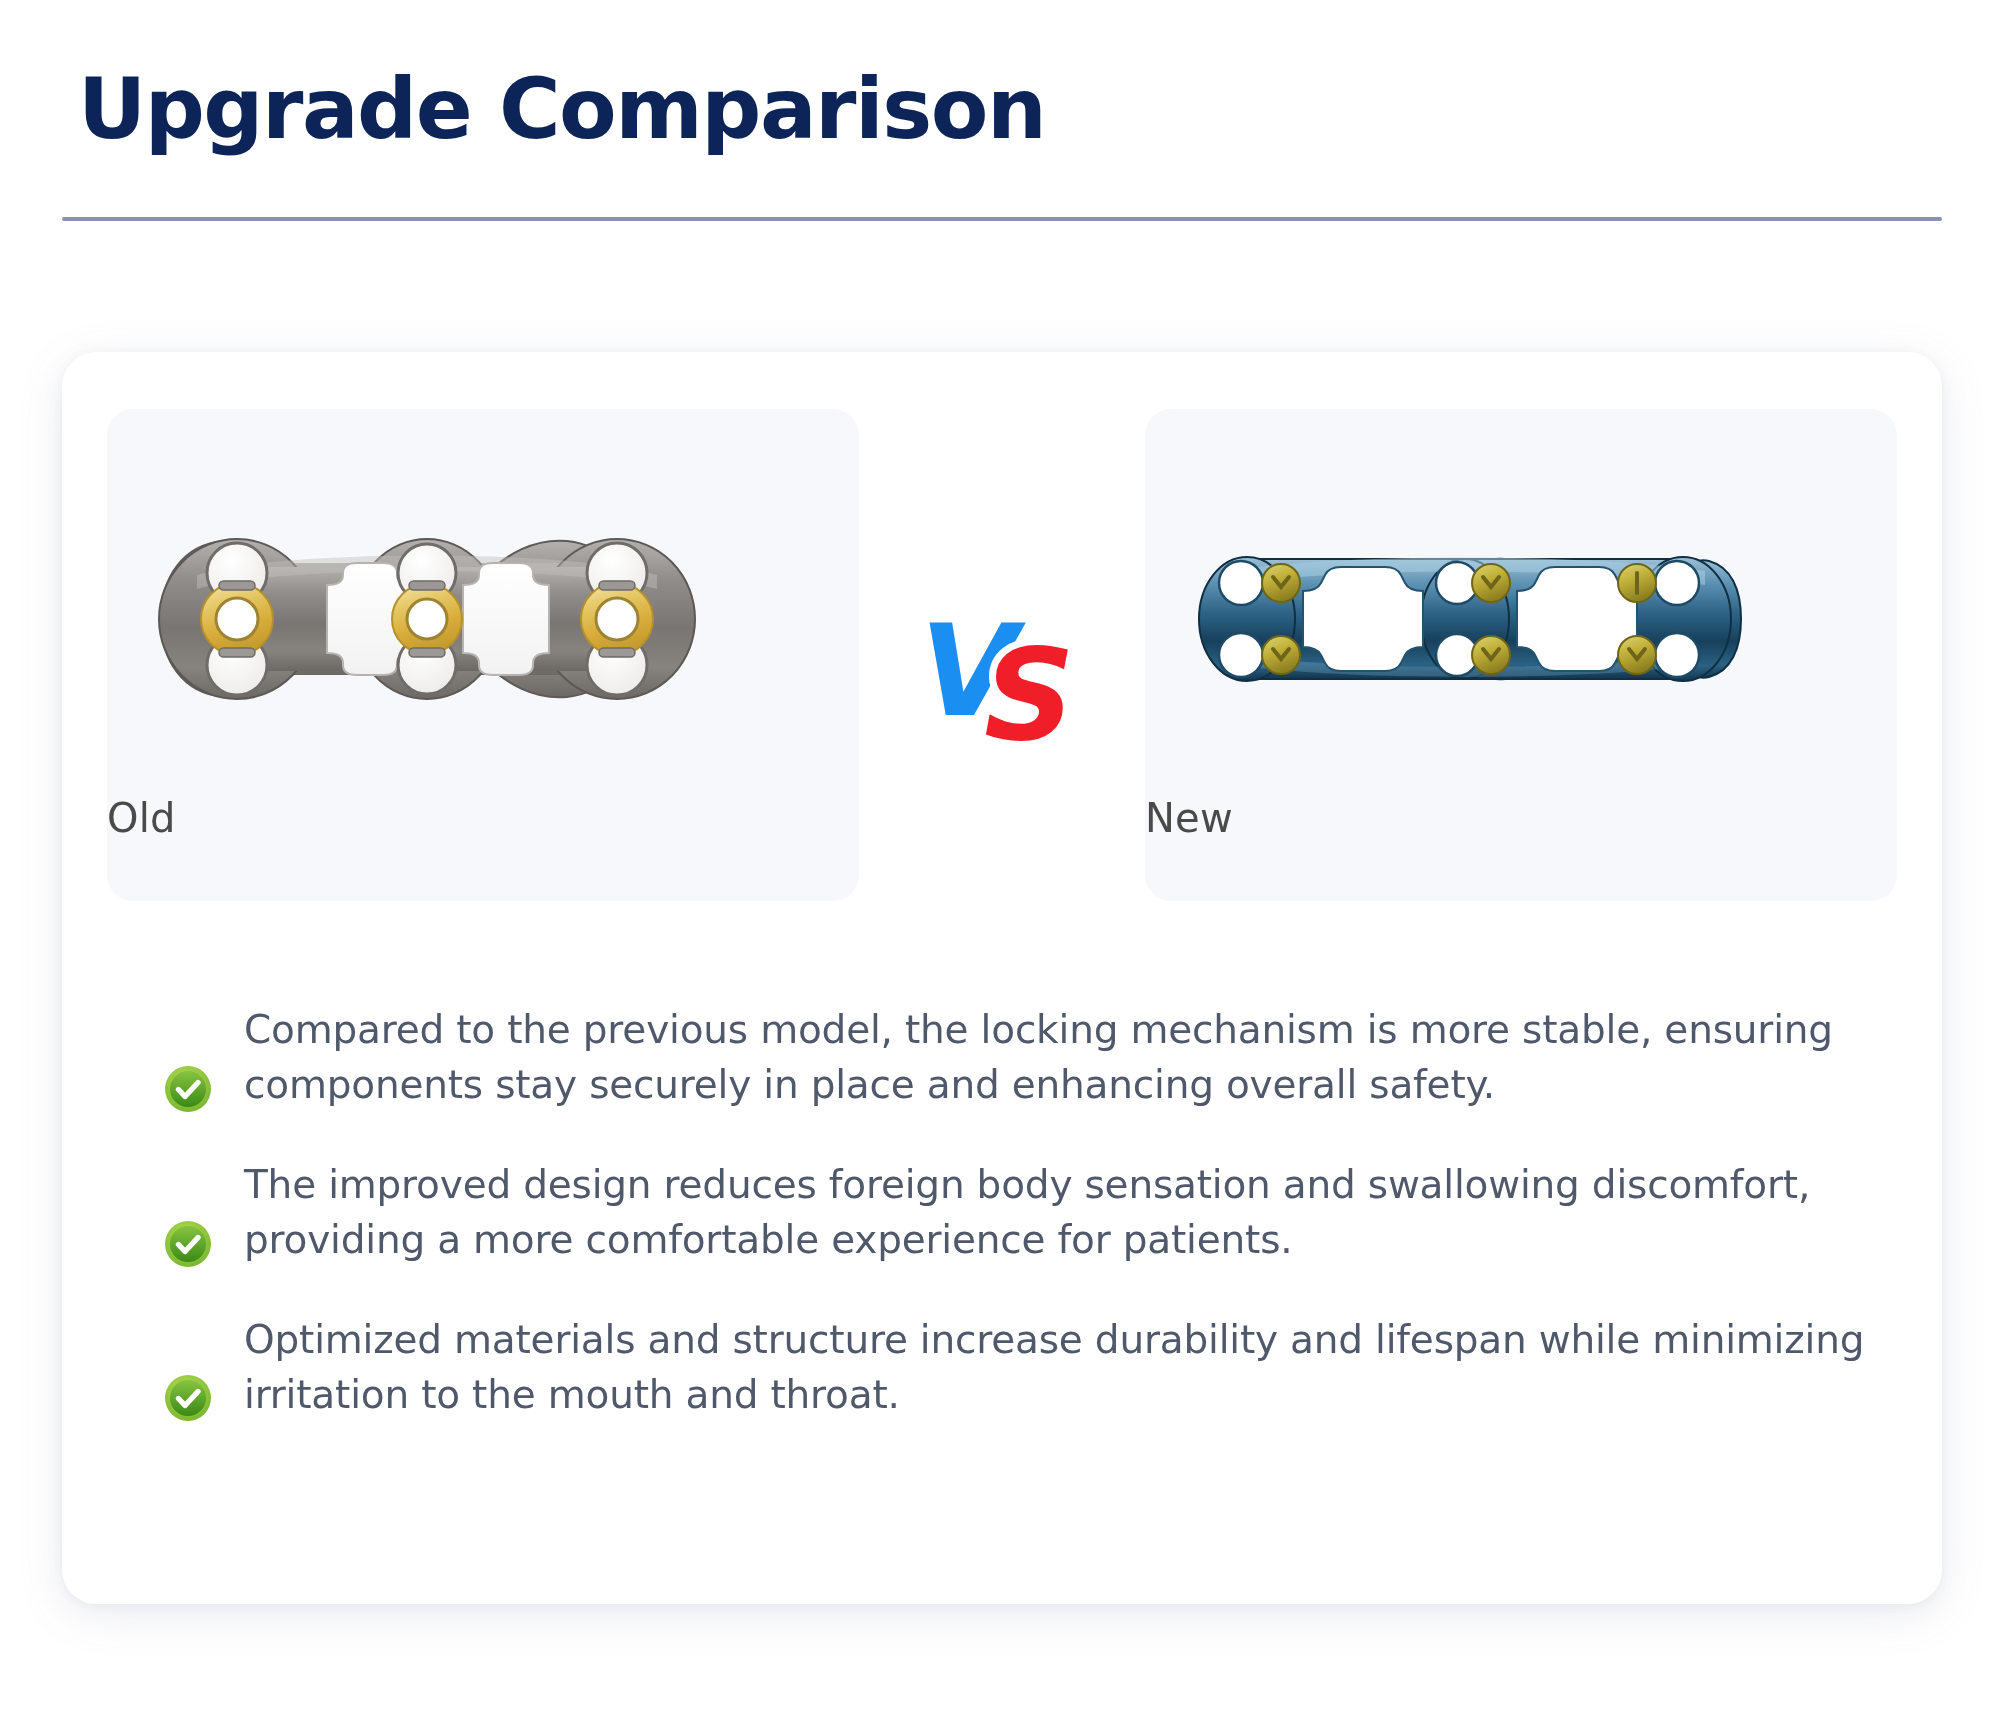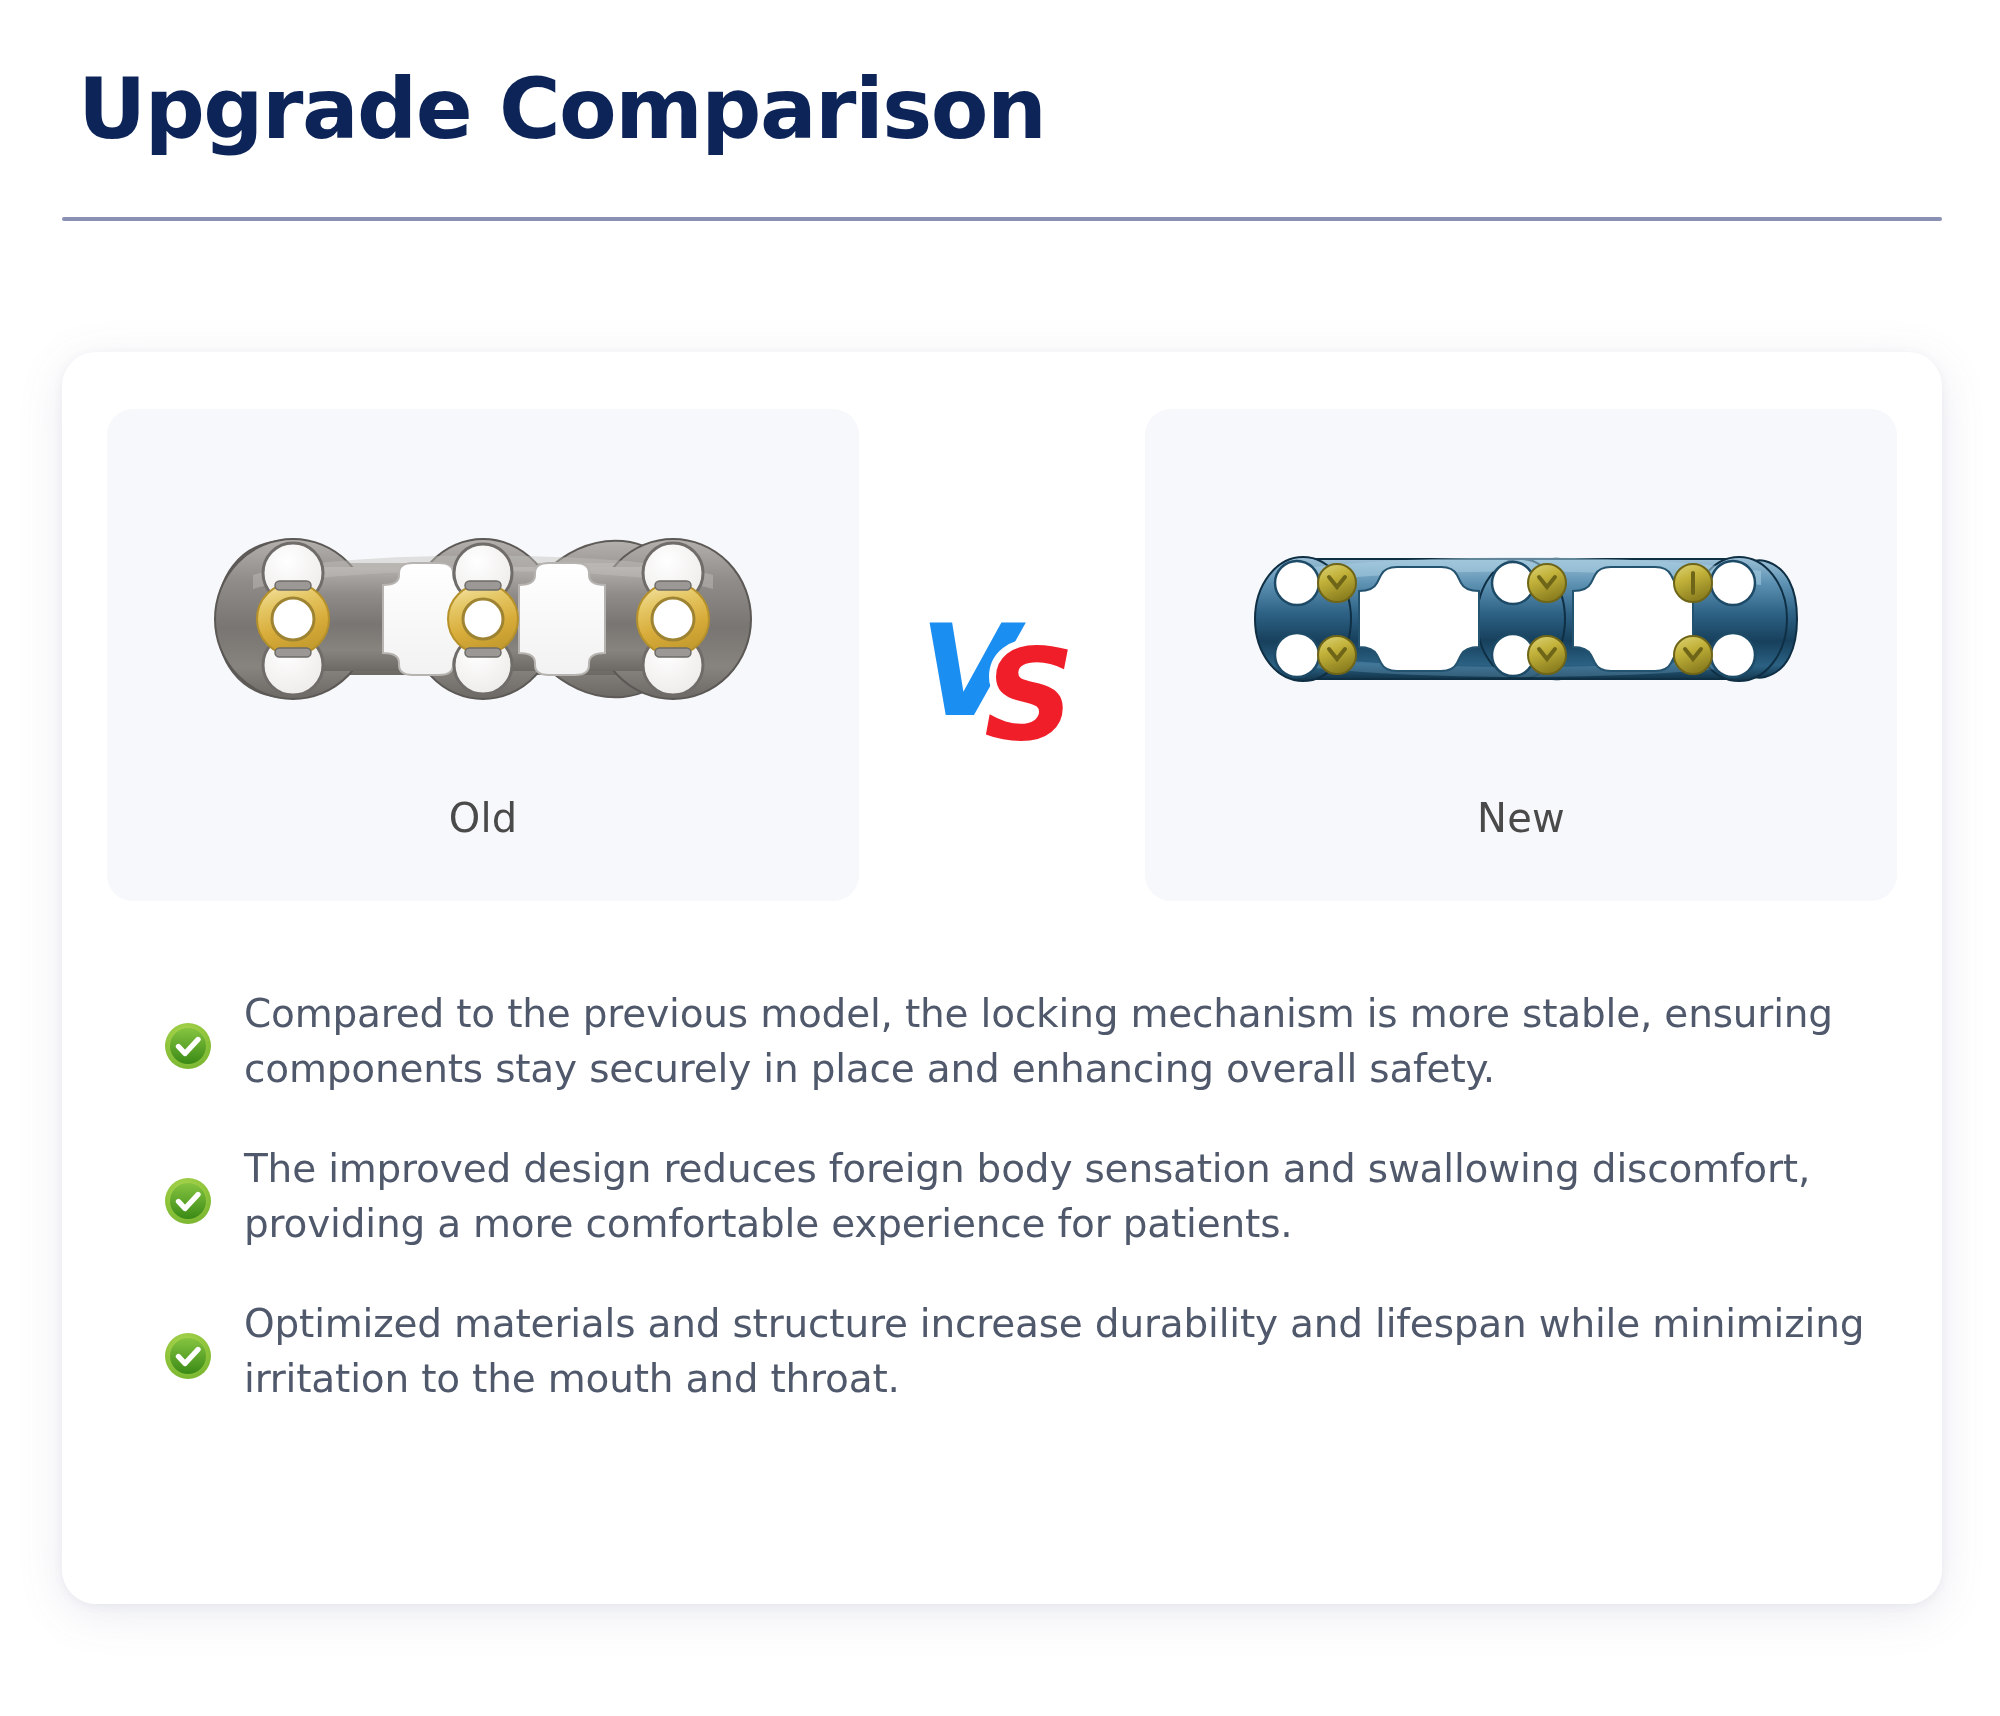--- a/index.html
+++ b/index.html
@@ -74,21 +74,21 @@
     justify-content: center;
   }
 
   .compare-card {
     width: 752px;
     height: 492px;
     background: #f7f8fb;
     border-radius: 26px;
     display: flex;
     flex-direction: column;
-    align-items: center;
+    align-items: flex-start;
     justify-content: center;
     box-sizing: border-box;
     position: relative;
   }
 
   .card-media {
     width: 640px;
     height: 300px;
     display: flex;
     align-items: center;
@@ -120,22 +120,23 @@
 
   
   .bullets {
     position: absolute;
     left: 102px;
     top: 634px;
     width: 1712px;
   }
   .bullet {
     display: flex;
-    align-items: center;
+    align-items: flex-end;
     margin-bottom: 44px;
+    margin-top: 16px;
   }
   .bullet:last-child { margin-bottom: 0; }
 
   .check-icon {
     flex: 0 0 auto;
     width: 48px;
     height: 48px;
     margin-top: 10px;
     margin-right: 32px;
   }

